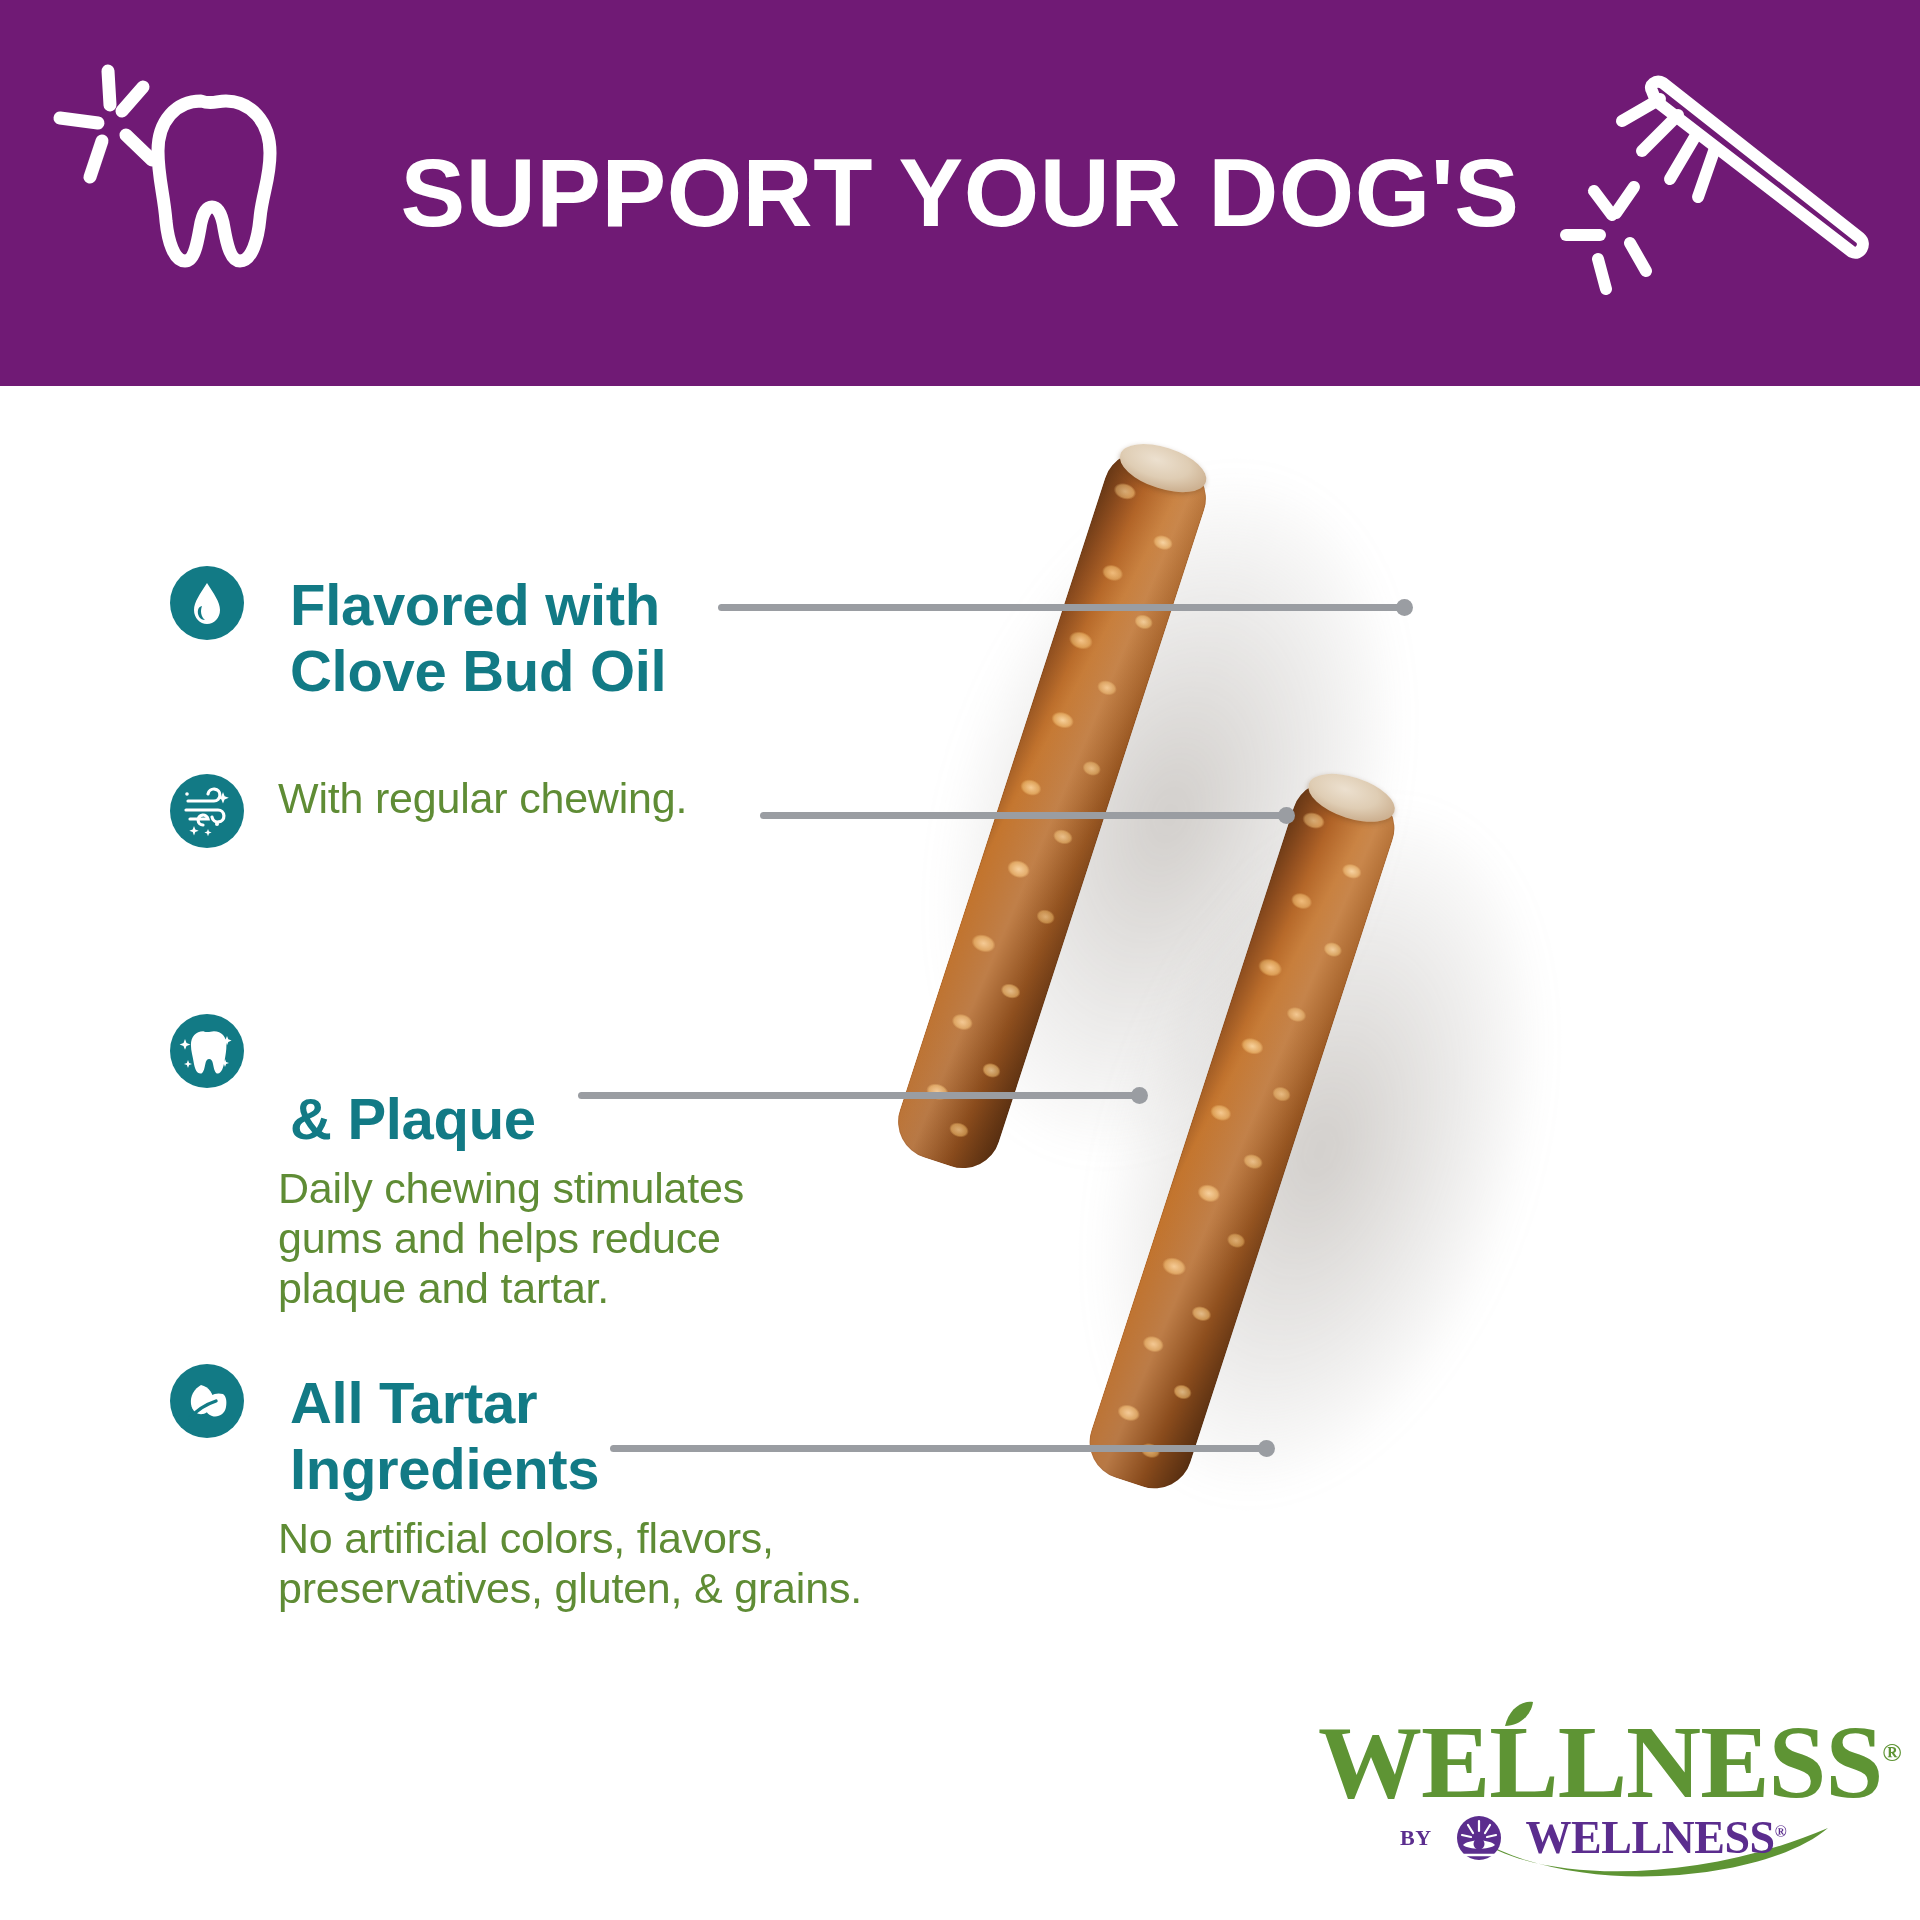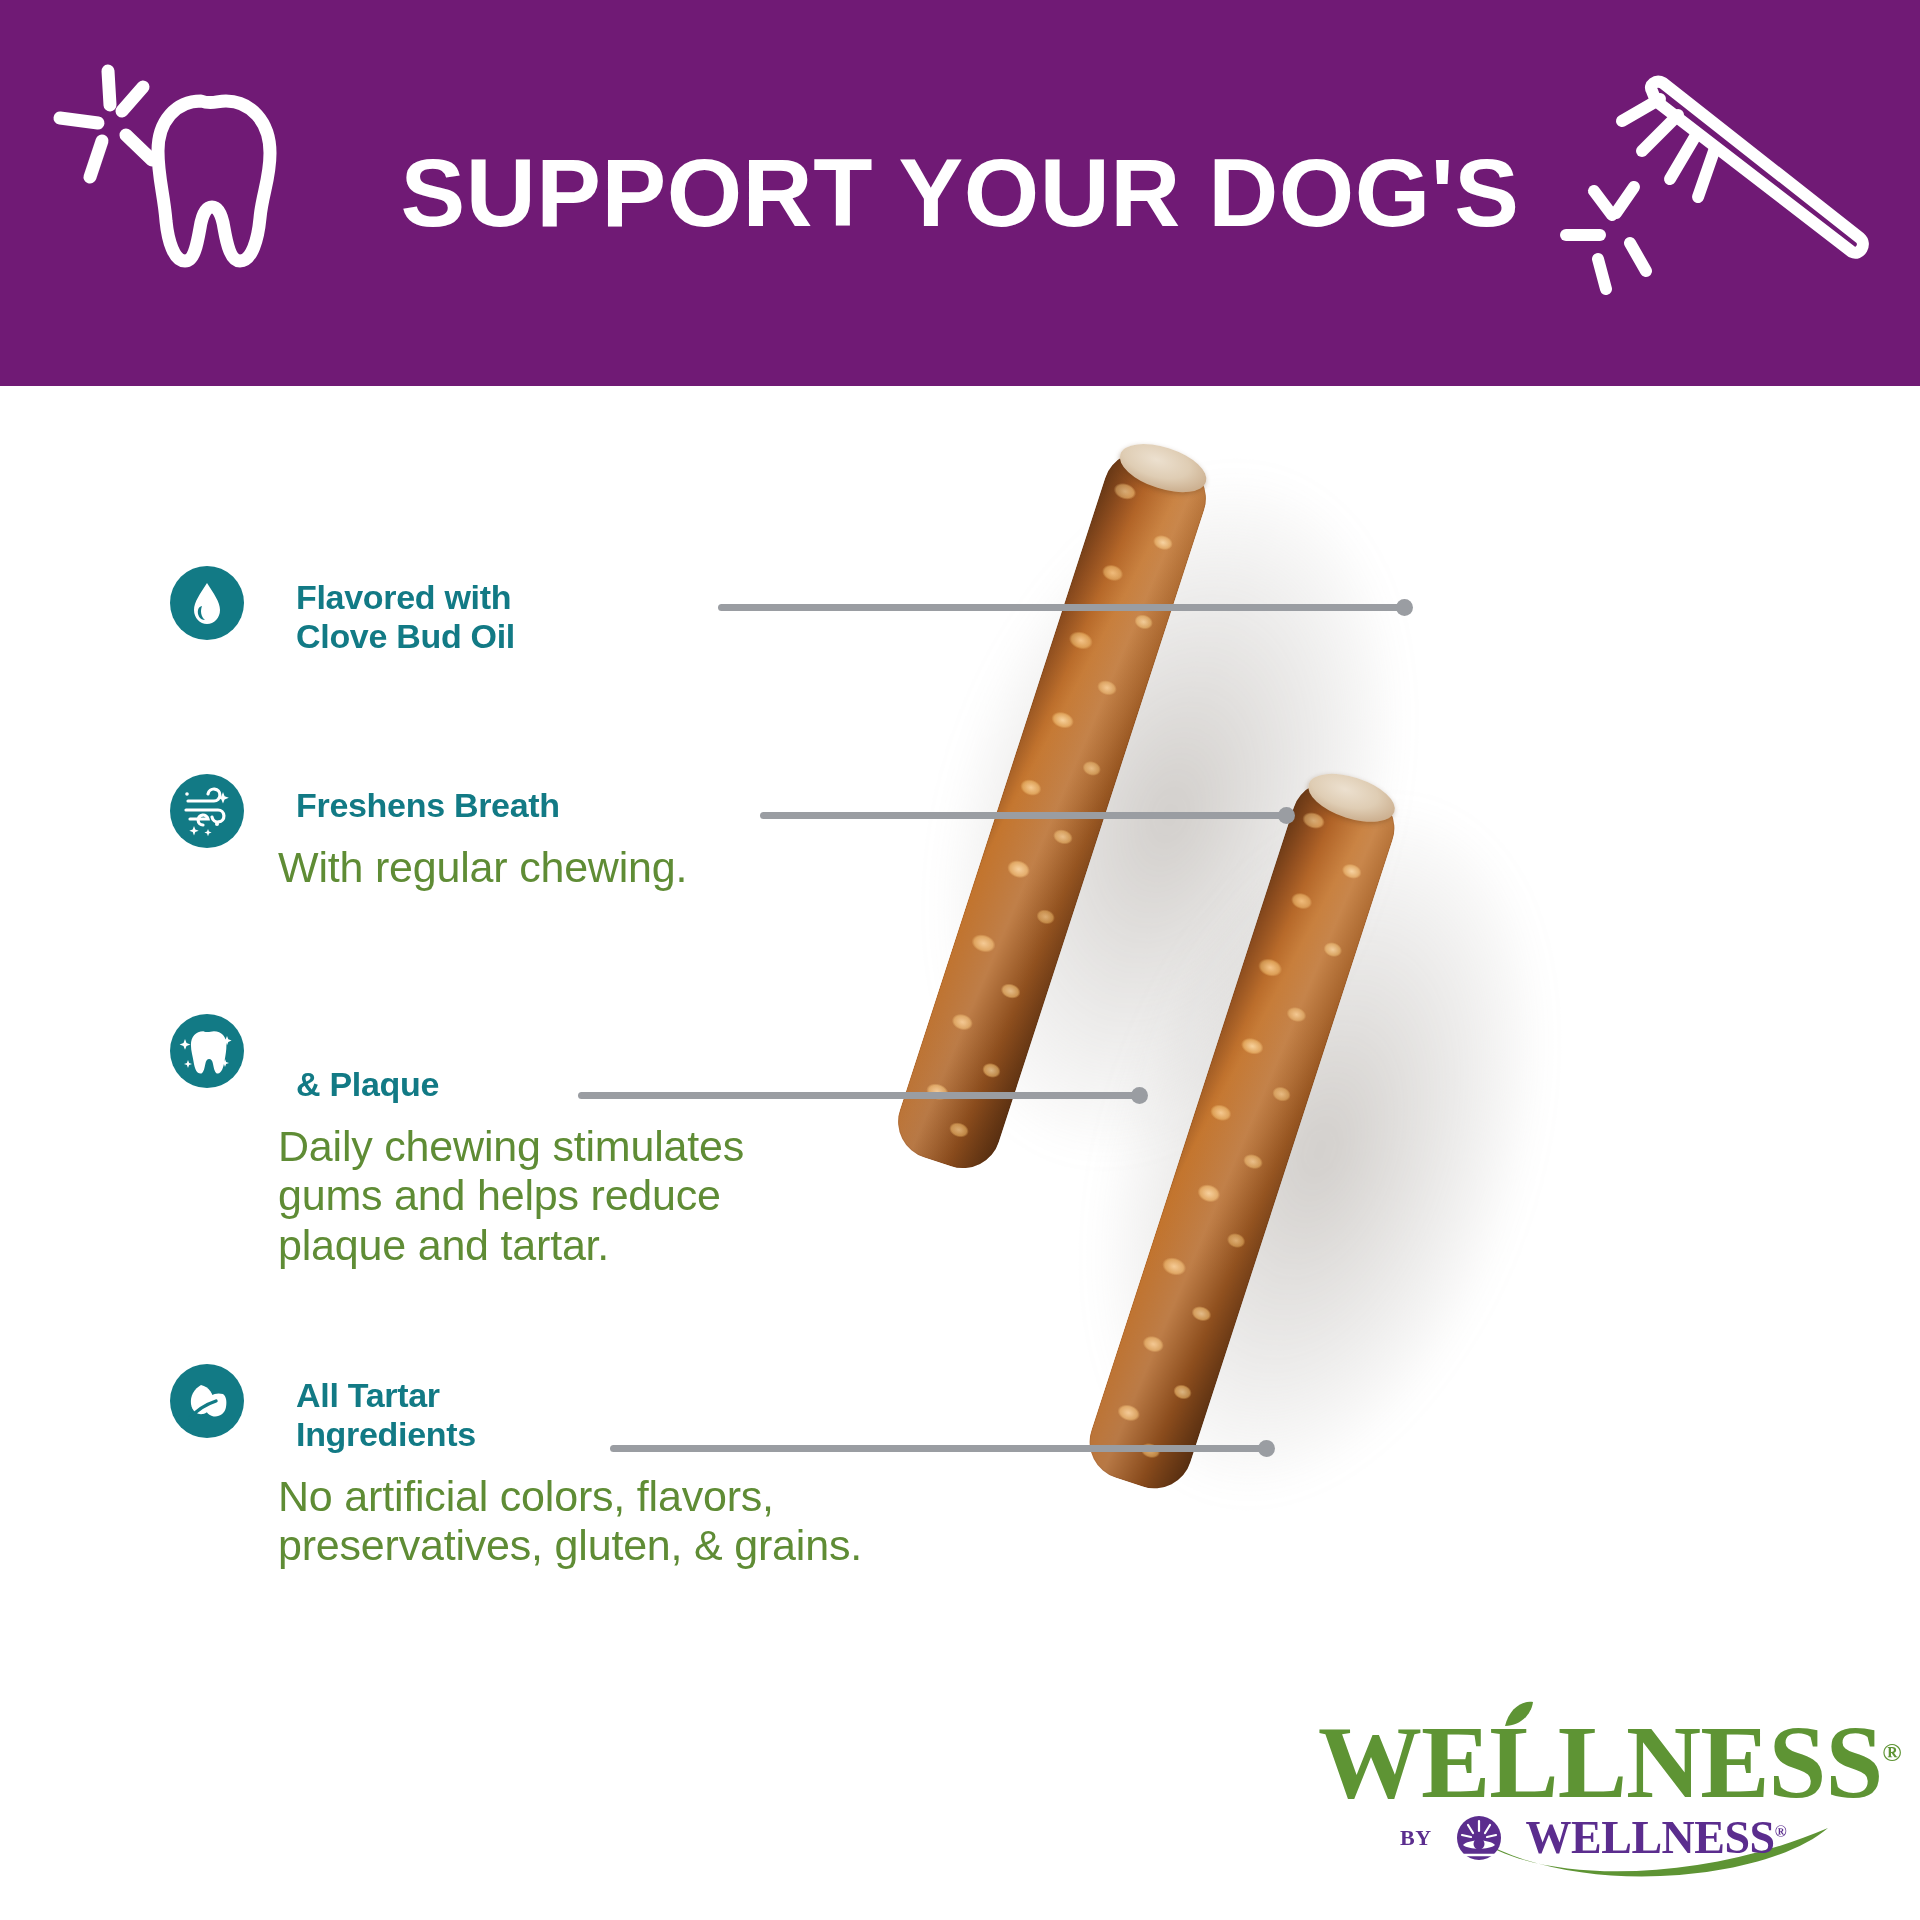--- a/index.html
+++ b/index.html
@@ -37,22 +37,22 @@
 
   
   .features{position:absolute;left:0;top:386px;width:900px;}
   .feature{position:absolute;display:block;}
   .f-icon{
     position:absolute;left:0;top:0;width:74px;height:74px;border-radius:50%;
     background:#127a85;display:flex;align-items:center;justify-content:center;
   }
   .f-body{position:absolute;left:108px;top:-6px;width:760px;}
   .f-title{
-    color:#127a85;font-weight:bold;font-size:34px;line-height:1.14;
-    letter-spacing:-0.3px;margin:18px;
+    color:#127a85;font-weight:bold;font-size:58px;line-height:1.14;
+    letter-spacing:-0.3px;margin:12px;
   }
   .f-sub{
     color:#5f8c35;font-weight:normal;font-size:43px;line-height:1.16;
     margin:6px 0 0 0;letter-spacing:-0.2px;
   }
 
   
   .leader{position:absolute;height:7px;background:#9a9da2;border-radius:4px;}
   .leader::after{
     content:"";position:absolute;right:-5px;top:-5px;
@@ -225,23 +225,20 @@
           <g fill="#ffffff">
             <path d="M53 18 l1.6 4.2 4.2 1.6 -4.2 1.6 -1.6 4.2 -1.6 -4.2 -4.2 -1.6 4.2 -1.6 Z"></path>
             <path d="M24 52 l1.3 3.4 3.4 1.3 -3.4 1.3 -1.3 3.4 -1.3 -3.4 -3.4 -1.3 3.4 -1.3 Z"></path>
             <path d="M38 55 l1 2.6 2.6 1 -2.6 1 -1 2.6 -1 -2.6 -2.6 -1 2.6 -1 Z"></path>
             <circle cx="47" cy="50" r="2"></circle>
             <circle cx="17" cy="20" r="1.8"></circle>
           </g>
         </svg>
       </div>
       <div class="f-body">
-        <div class="f-title">
-          <span>Freshens Breath</span>
-        </div>
         <div class="f-sub">With regular chewing.</div>
       </div>
     </div>
 
     <div class="feature" style="left:170px;top:628px;width:760px;">
       <div class="f-icon">
         <svg viewBox="0 0 74 74" width="74" height="74">
           <path d="M37 17 C29 17 24 23 24 31 C24 38 26 43 27 50
                    C28 56 30 61 34 61 C37 61 38 56 39 51
                    C39.6 48 41 46 43 46 C45 46 46.4 48 47 51

